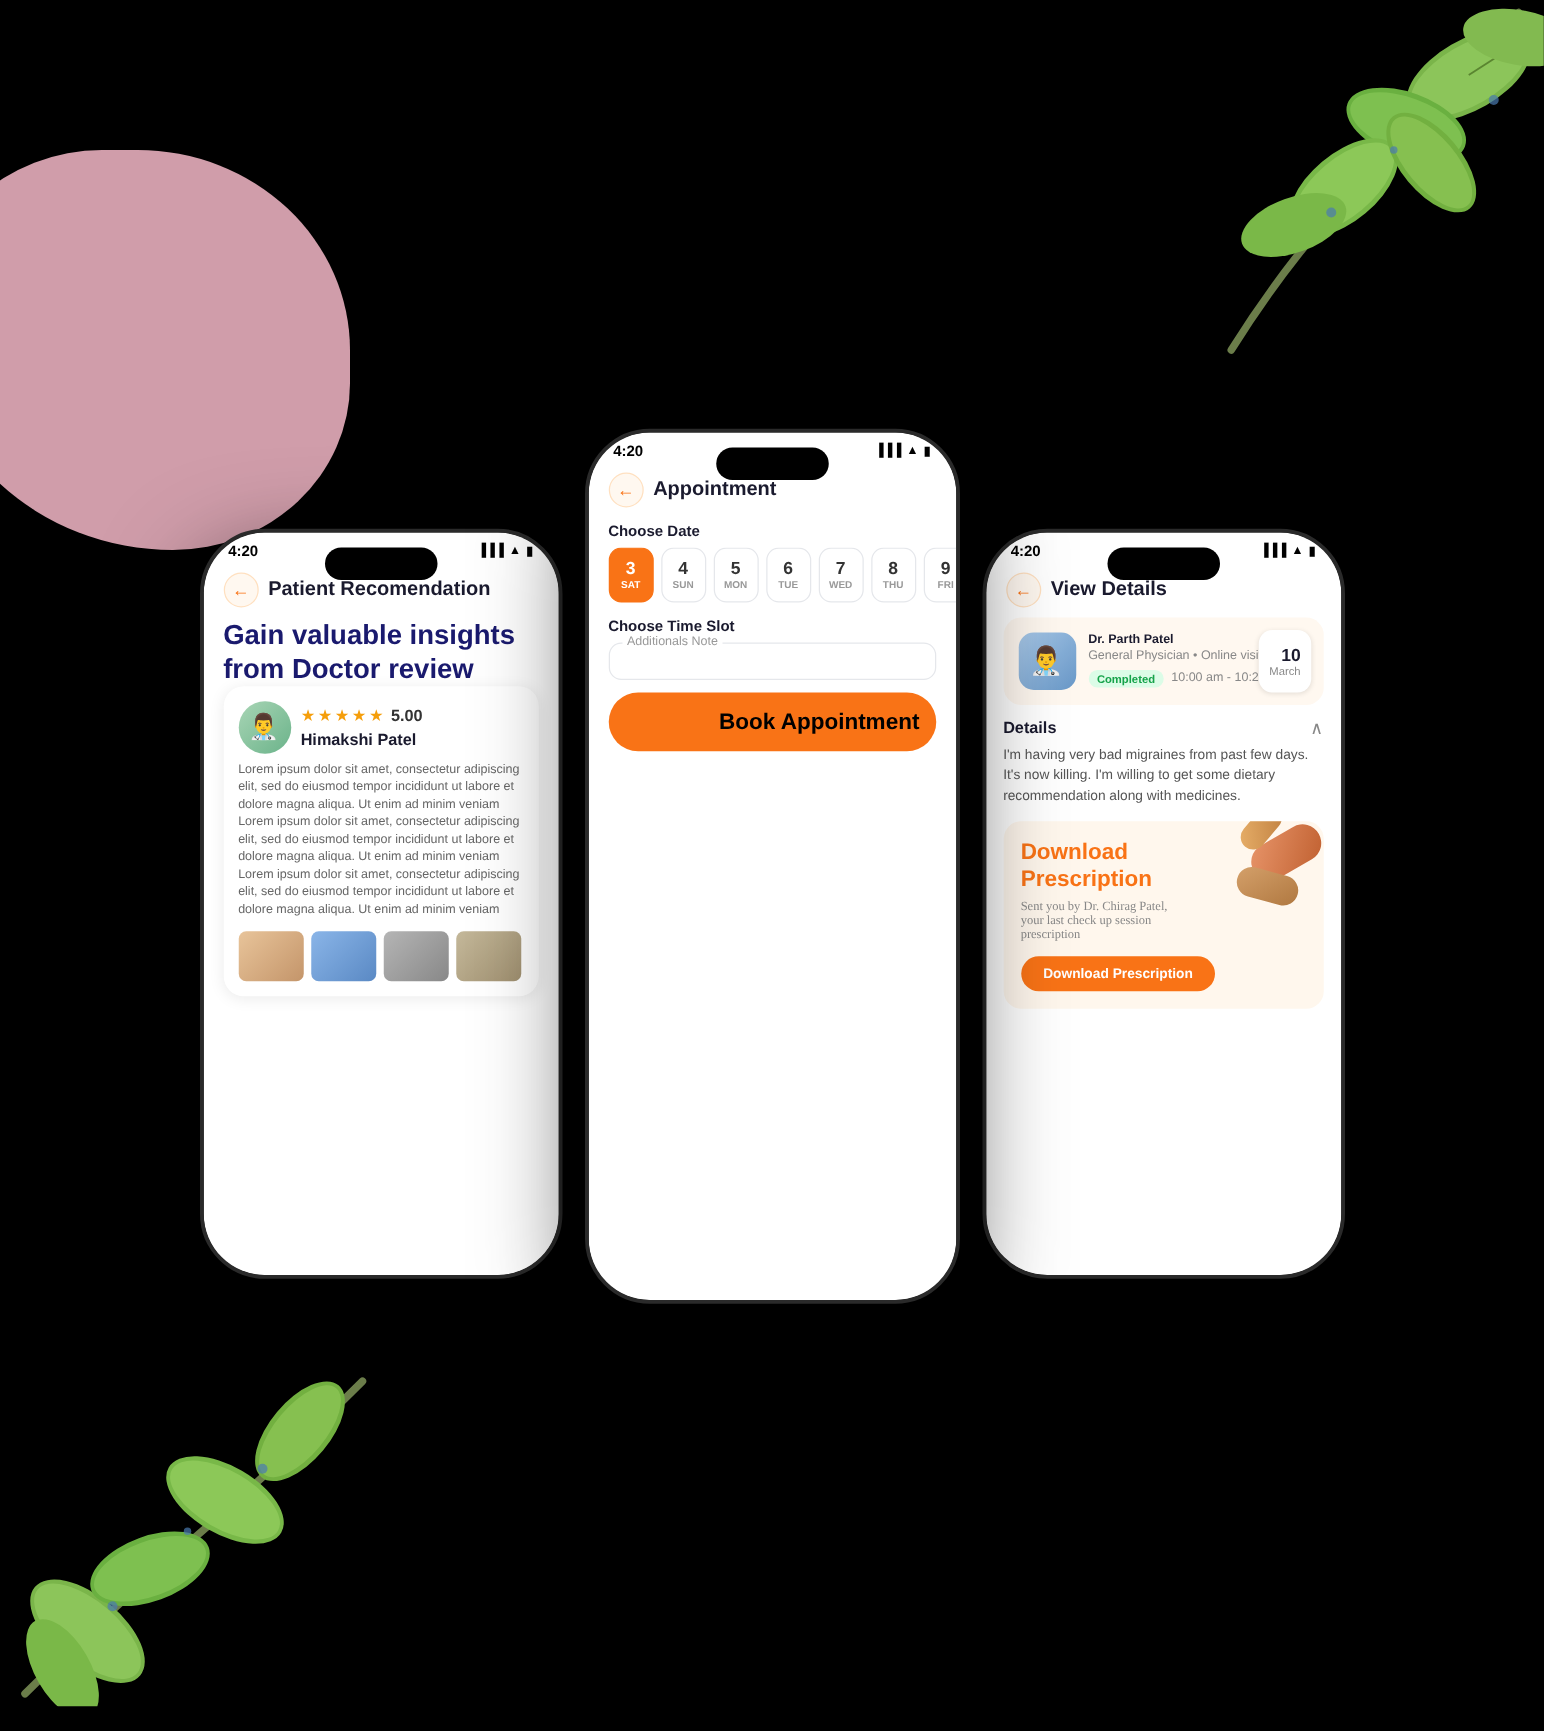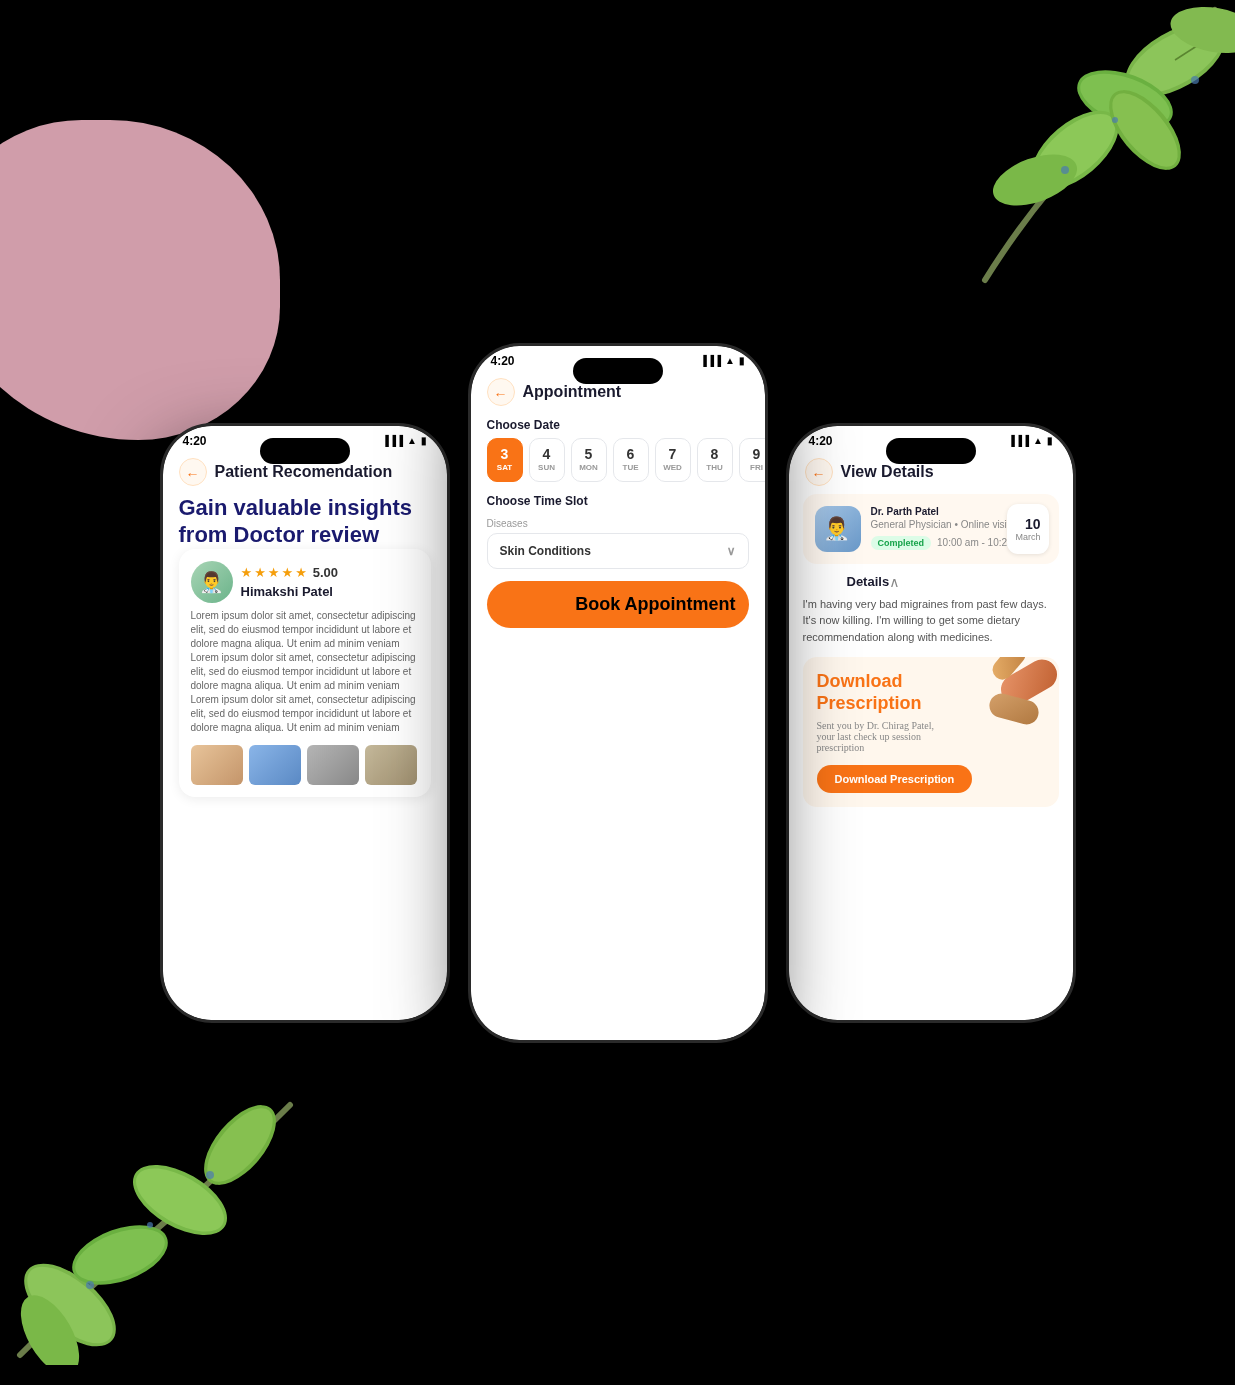--- a/index.html
+++ b/index.html
@@ -452,22 +452,22 @@
       text-align: right;
       box-shadow: 0 1px 4px rgba(0,0,0,0.1);
     }
 
     .date-badge-num { font-size: 14px; font-weight: 800; color: #1a1a2e; }
     .date-badge-month { font-size: 9px; color: #888; }
 
     .details-section-header {
       display: flex;
       align-items: center;
+      justify-content: space-between;
       margin-bottom: 6px;
-      margin-left: 44px;
     }
 
     .details-title {
       font-size: 13px;
       font-weight: 700;
       color: #1a1a2e;
     }
 
     .details-text {
       font-size: 11px;
@@ -742,33 +742,31 @@
         <div class="date-item">
           <span class="date-num">9</span>
           <span class="date-day">FRI</span>
         </div>
       </div>
 
       
       <div class="section-label">Choose Time Slot</div>
 
       
-      <div class="diseases-section">
-        <div class="field-label-sm">Diseases</div>
-        <div class="dropdown-field">
-          <span>Skin Conditions</span>
-          <span class="chevron">∨</span>
-        </div>
-      </div>
 
       
 
       
 
       
+      <div class="additional-note">
+        <div class="collapsed-field">
+          <span class="collapsed-field-label">Additionals Note</span>
+        </div>
+      </div>
 
       
       <button class="book-btn">Book Appointment</button>
     </div>
   </div>
 
   <div class="phone phone-right">
     <div class="phone-screen">
       <div class="dynamic-island"></div>
 

